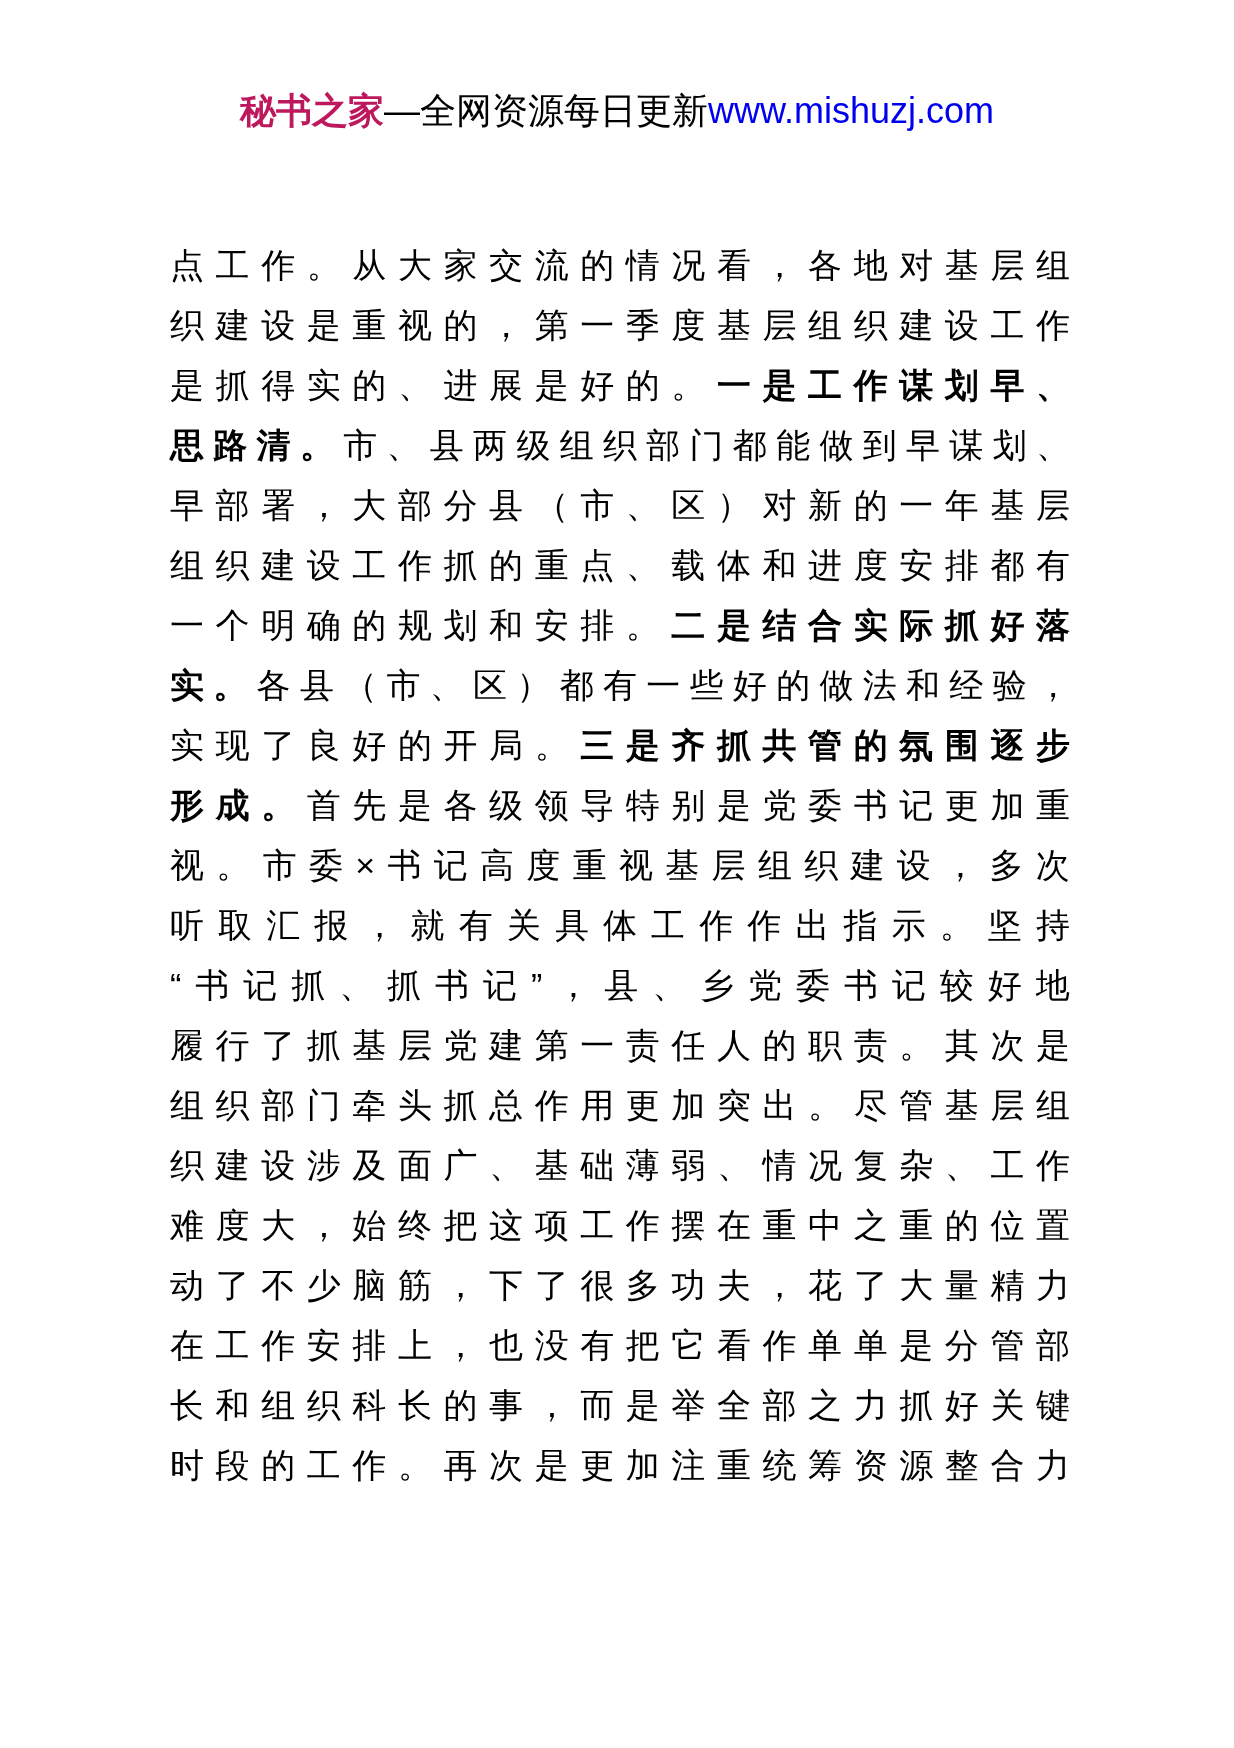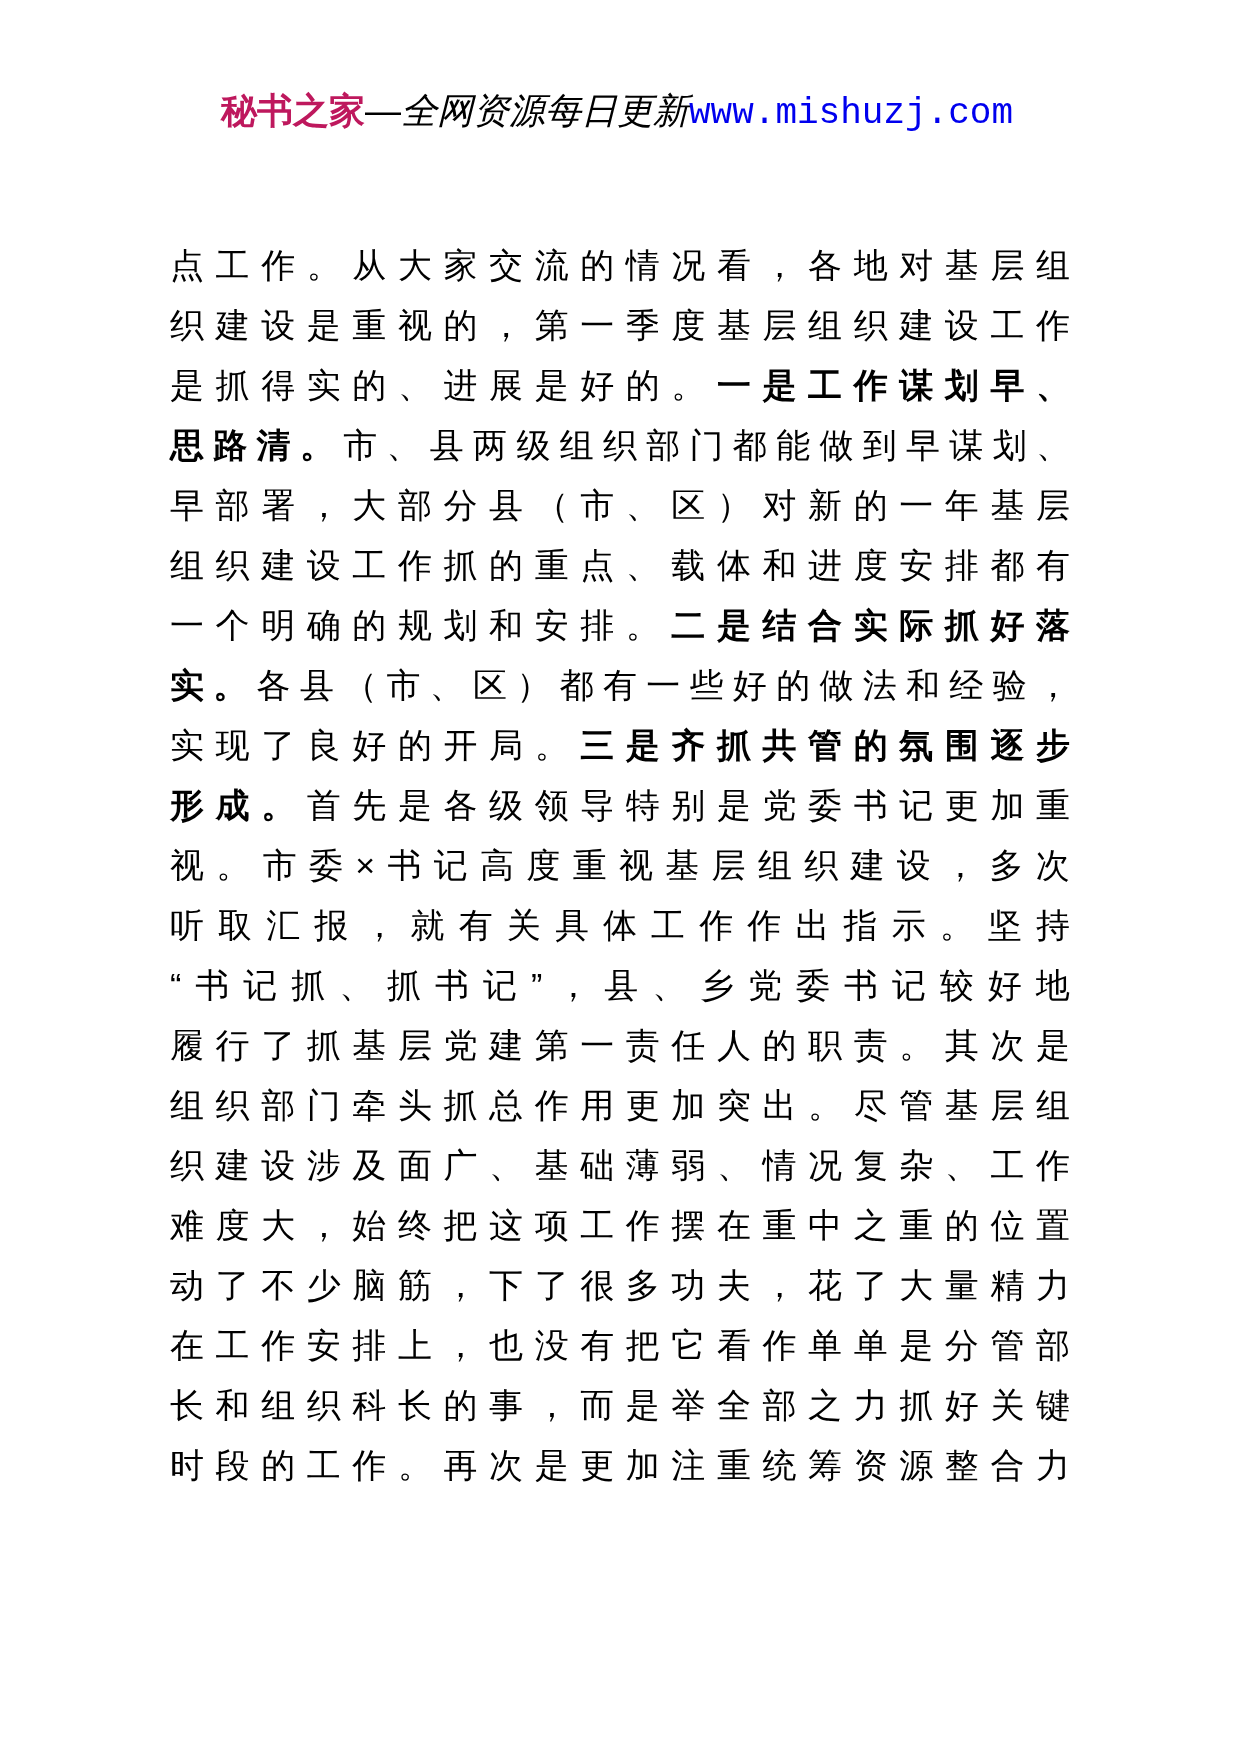--- a/index.html
+++ b/index.html
@@ -18,26 +18,25 @@
     left: 0;
     width: 100%;
     text-align: center;
     white-space: nowrap;
     font-size: 36px;
     line-height: 50px;
     color: #000000;
   }
   .site-name { font-weight: 700; }
   .dash { font-weight: 400; }
-  .tagline { font-weight: 400; font-style: italic; }
+  .tagline { font-weight: 400; }
   .url {
     font-weight: 400;
     text-decoration: none;
     cursor: pointer;
-    font-family: Liberation Mono, monospace;
   }
   .body-text {
     position: absolute;
     left: 170px;
     top: 235px;
     width: 900px;
     color: #000000;
   }
   .line {
     display: flex;

